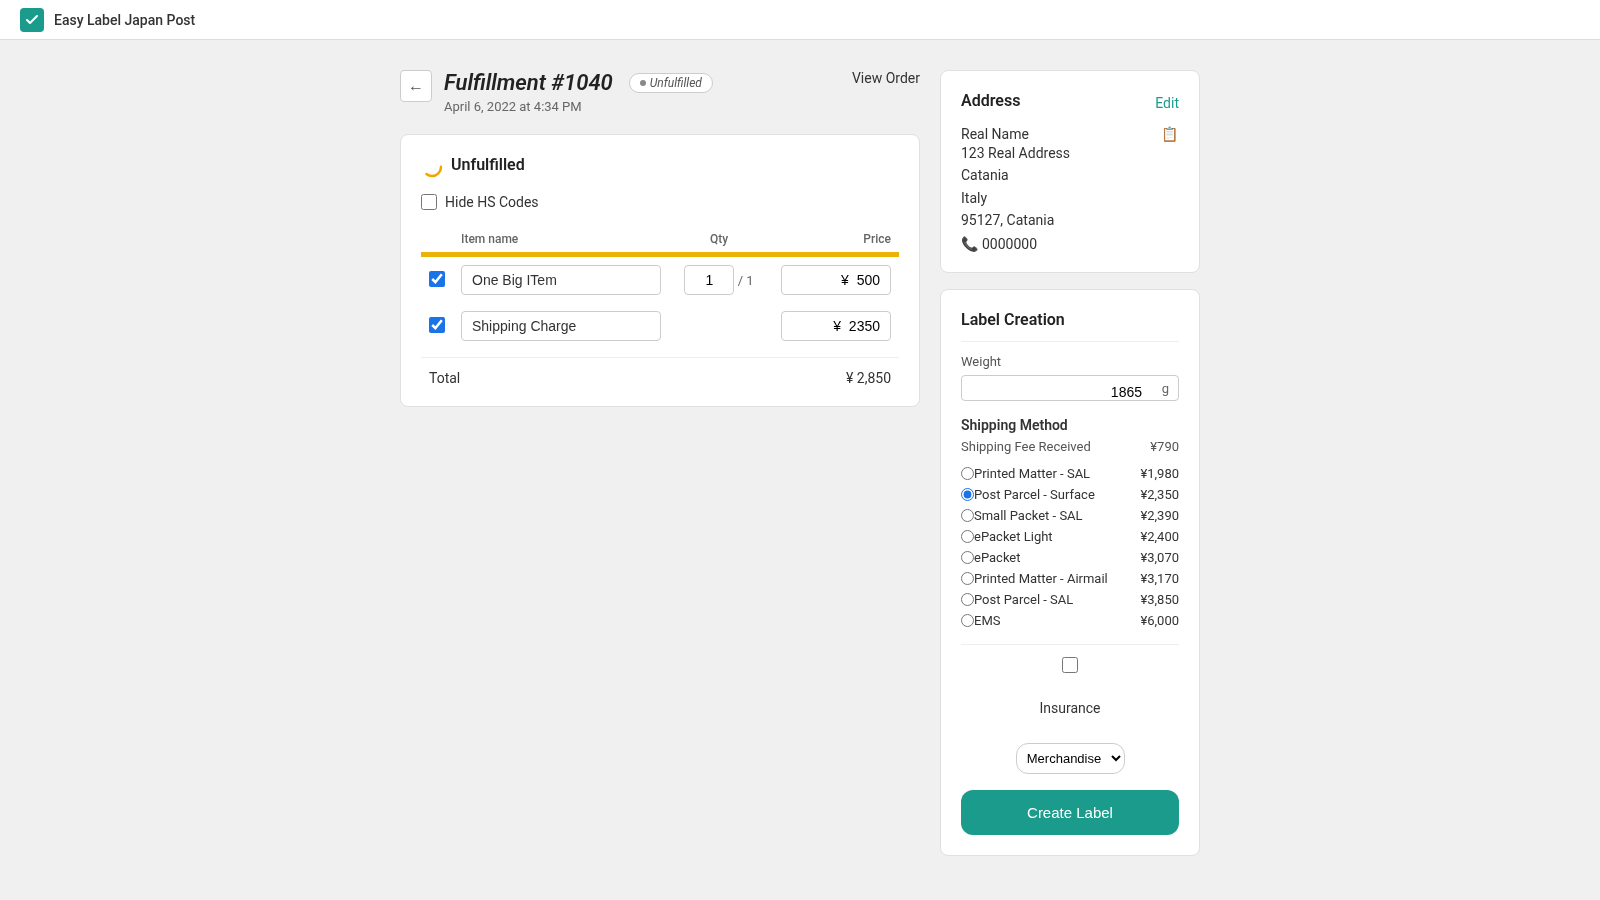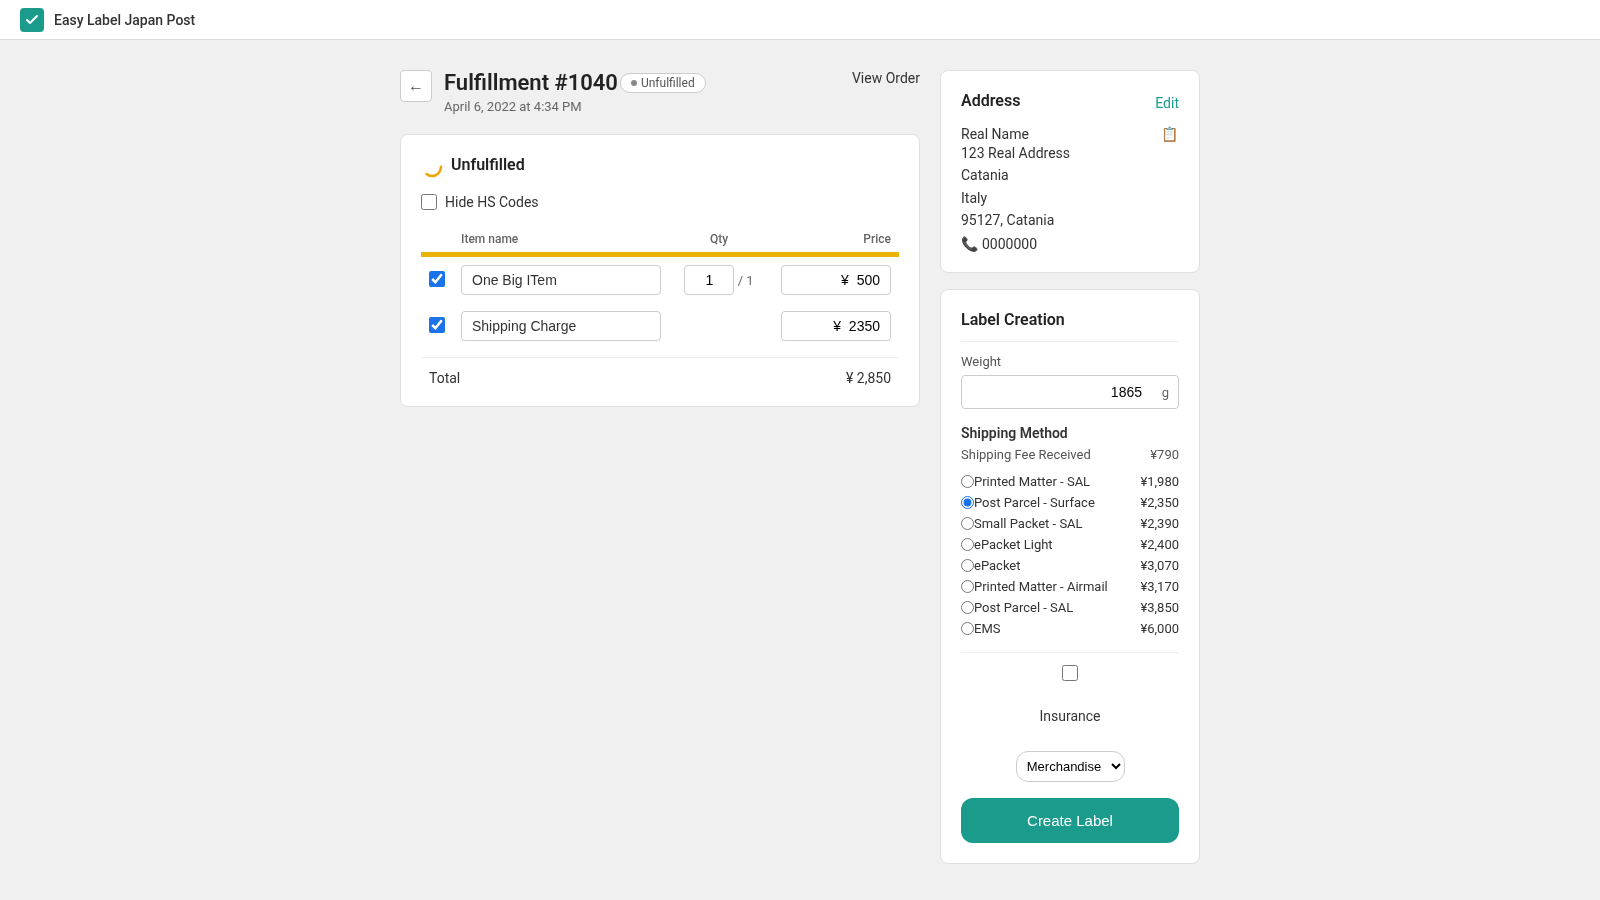--- a/index.html
+++ b/index.html
@@ -70,21 +70,22 @@
       justify-content: center;
       font-size: 16px;
       color: #555;
     }
     .page-title-block h1 {
       font-size: 22px;
       font-weight: 600;
       color: #222;
       display: flex;
       align-items: center;
-      gap: 2px;
+      gap: 16px;
+      font-style: italic;
     }
     .status-badge {
       display: inline-flex;
       align-items: center;
       gap: 4px;
       background: white;
       border: 1px solid #ccc;
       border-radius: 20px;
       padding: 2px 10px;
       font-size: 12px;
@@ -259,21 +260,21 @@
       margin-bottom: 6px;
     }
     .weight-input-wrap {
       position: relative;
       margin-bottom: 16px;
     }
     .weight-input {
       width: 100%;
       border: 1px solid #ccc;
       border-radius: 4px;
-      padding: 8px 36px 8px 10px;
+      padding: 8px 36px 0 10px;
       font-size: 14px;
       text-align: right;
     }
     .weight-unit {
       position: absolute;
       right: 10px;
       top: 50%;
       transform: translateY(-50%);
       font-size: 13px;
       color: #666;

